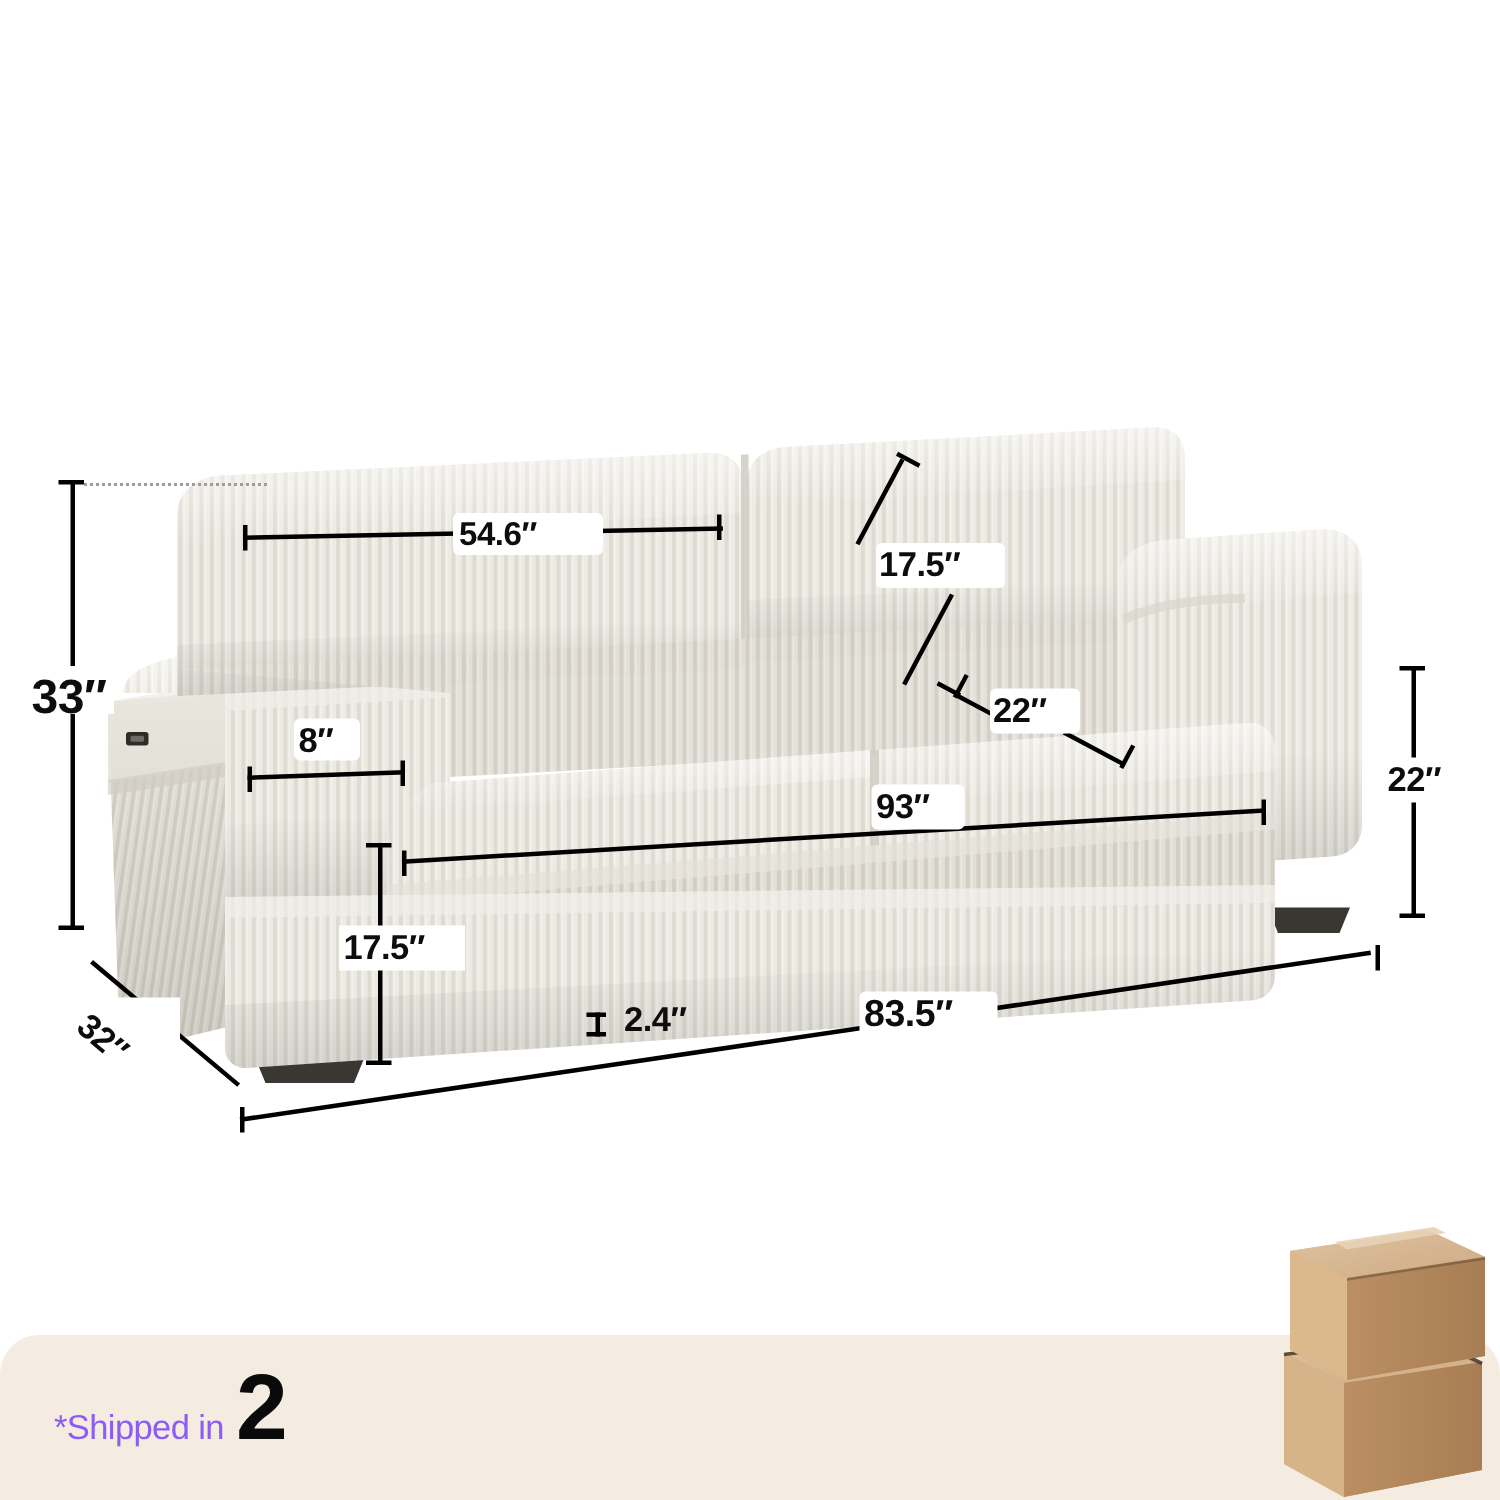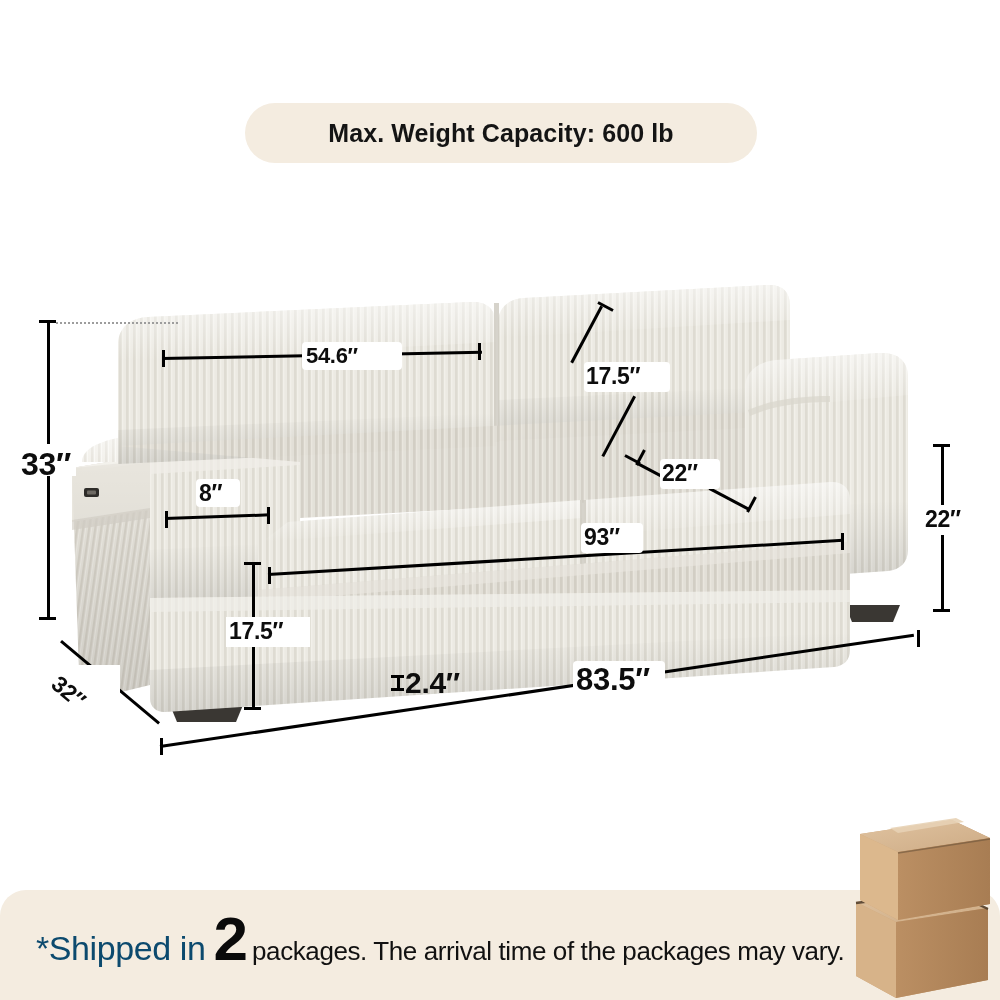--- a/index.html
+++ b/index.html
@@ -45,35 +45,32 @@
 
   
   .banner{
     position:absolute;left:0;top:890px;width:1000px;height:110px;
     background:#f4ece0;border-top-left-radius:26px;border-top-right-radius:26px;
   }
   .banner-row{
     position:absolute;left:36px;top:18px;height:74px;
     display:flex;align-items:baseline;
   }
-  .b-pre{font-size:34px;font-weight:400;color:#0c4a6e;letter-spacing:-.4px;}
+  .b-pre{font-size:23px;font-weight:400;color:#8b5cf6;letter-spacing:-.4px;}
   .b-num{font-size:62px;font-weight:900;color:#0a0a0a;margin:0 6px 0 8px;line-height:1;letter-spacing:-2px;}
   .b-post{font-size:26px;font-weight:400;color:#111;letter-spacing:-.4px;}
 
   
   #boxes{position:absolute;left:838px;top:812px;width:162px;height:188px;}
 </style>
 </head>
 <body>
 
 <div id="stage">
 
-  <div class="badge">
-    <span class="badge-text">Max. Weight Capacity: 600 lb</span>
-  </div>
 
   <svg id="sofa" viewBox="0 0 1000 500">
     <defs>
 
       <pattern id="cordV" width="7" height="8" patternUnits="userSpaceOnUse">
         <rect width="7" height="8" fill="#eceae3"></rect>
         <rect x="0" y="0" width="2.6" height="8" fill="#dedbd2"></rect>
         <rect x="3.4" y="0" width="0.8" height="8" fill="#f6f4ef"></rect>
       </pattern>
       <pattern id="cordVdark" width="7" height="8" patternUnits="userSpaceOnUse">
@@ -217,37 +214,36 @@
 
   <div class="ln vl" style="left:252px;top:562px;height:148px;"></div>
   <div class="tick-h" style="left:244px;top:562px;"></div>
   <div class="tick-h" style="left:244px;top:707px;"></div>
   <div class="white-pad" style="left:226px;top:617px;width:84px;height:30px;"></div>
   <div class="dim-label" style="left:229px;top:620px;font-size:23px;">17.5″</div>
 
   <div class="ln vl" style="left:397px;top:675px;height:16px;"></div>
   <div class="tick-h" style="left:391px;top:675px;width:13px;"></div>
   <div class="tick-h" style="left:391px;top:688px;width:13px;"></div>
-  <div class="dim-label" style="left:405px;top:668px;font-size:30px;">2.4″</div>
+  <div class="dim-label" style="left:416px;top:668px;font-size:23px;">2.4″</div>
 
   <div class="ln hl" style="left:160px;top:745px;width:762px;transform:rotate(-8.4deg);transform-origin:0 50%;"></div>
   <div class="tick-v" style="left:160px;top:738px;"></div>
   <div class="tick-v" style="left:917px;top:630px;"></div>
   <div class="white-pad" style="left:573px;top:661px;width:92px;height:30px;border-radius:4px;"></div>
-  <div class="dim-label" style="left:576px;top:664px;font-size:31px;">83.5″</div>
+  <div class="dim-label" style="left:576px;top:664px;font-size:25px;">83.5″</div>
 
   <div class="diag" style="left:62px;top:640px;width:128px;transform:rotate(40deg);"></div>
   <div class="white-pad" style="left:58px;top:665px;width:62px;height:54px;"></div>
   <div class="dim-label" style="left:62px;top:672px;font-size:23px;transform:rotate(40deg);transform-origin:0 0;">32″</div>
 
   <div class="banner">
     <div class="banner-row">
       <span class="b-pre">*Shipped in</span>
       <span class="b-num">2</span>
-      <span class="b-post">packages. The arrival time of the packages may vary.</span>
     </div>
   </div>
 
   <svg id="boxes" viewBox="0 0 162 188">
     <defs>
       <linearGradient id="bxTop" x1="0" y1="0" x2="1" y2="1">
         <stop offset="0%" stop-color="#e0c3a0"></stop>
         <stop offset="100%" stop-color="#cdab85"></stop>
       </linearGradient>
       <linearGradient id="bxFront" x1="0" y1="0" x2="1" y2="0">

